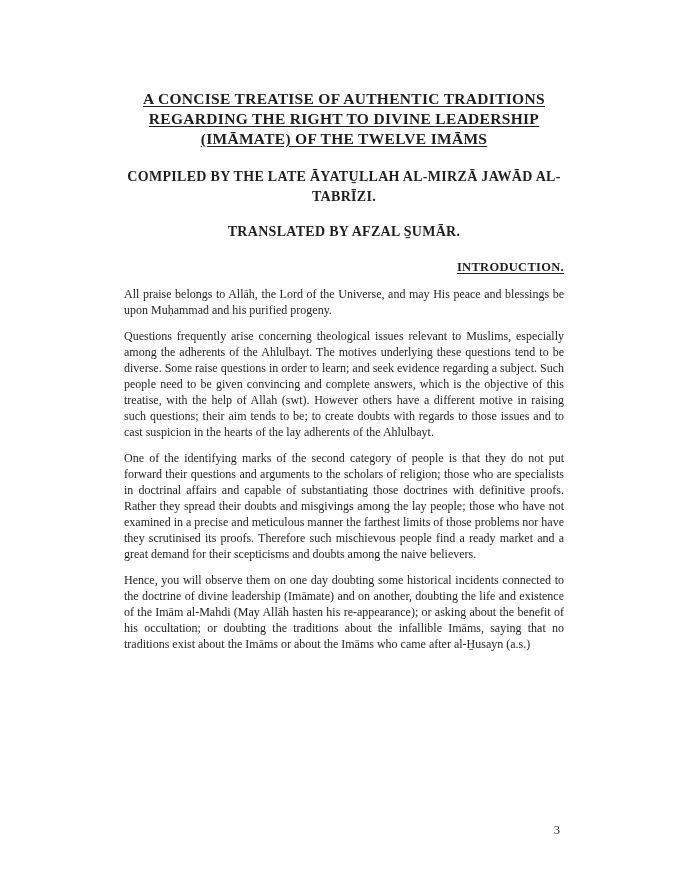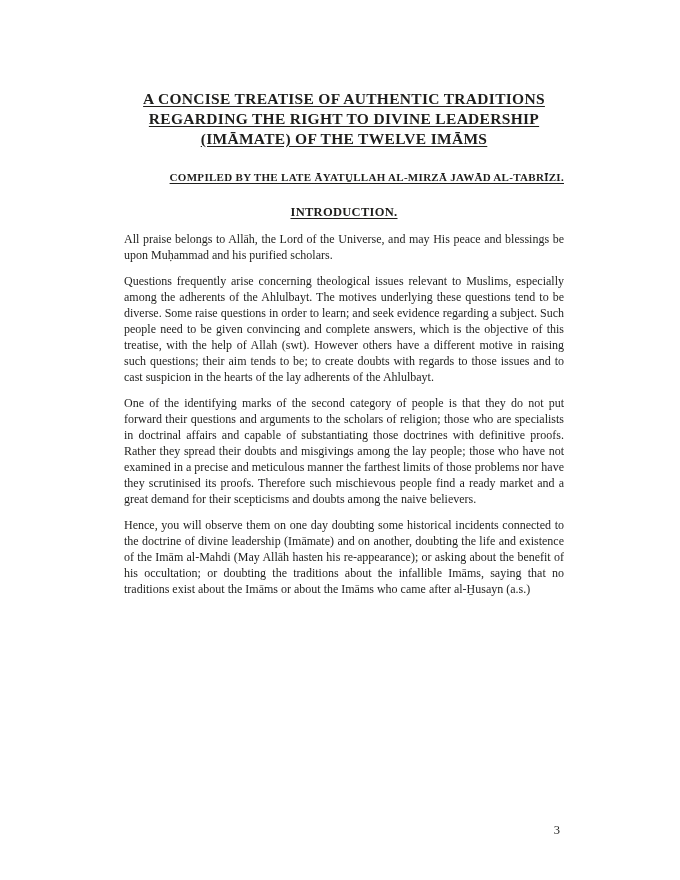--- a/index.html
+++ b/index.html
@@ -28,36 +28,35 @@
     margin: 73px 0 0 0;
     font-size: 15.5px;
     line-height: 20px;
     font-weight: bold;
     text-align: center;
     text-decoration: underline;
     text-underline-offset: 2px;
     letter-spacing: 0.3px;
   }
   h2.doc-subtitle {
-    font-size: 11px;
+    font-size: 14px;
     line-height: 20px;
     font-weight: bold;
-    text-align: right;
-    text-decoration: underline;
+    text-align: center;
     text-underline-offset: 2px;
     letter-spacing: 0.3px;
   }
   h2.compiled { margin: 18px 0 0 0; }
   h2.translated { margin: 15px 0 0 0; }
   h3.section-heading {
     margin: 17px 0 0 0;
     font-size: 12.5px;
     line-height: 17px;
     font-weight: bold;
-    text-align: center;
+    text-align: right;
     text-decoration: underline;
     text-underline-offset: 2px;
     letter-spacing: 0.3px;
   }
   p.body-para {
     margin: 10px 0 0 0;
     font-size: 12px;
     line-height: 16px;
     text-align: justify;
     text-justify: inter-word;
@@ -71,20 +70,21 @@
     color: #1e1e1c;
   }
 </style>
 </head>
 <body>
 
 <div class="page">
   <div class="content">
     <h1 class="doc-title">A CONCISE TREATISE OF AUTHENTIC TRADITIONS REGARDING THE RIGHT TO DIVINE LEADERSHIP (IMĀMATE) OF THE TWELVE IMĀMS</h1>
     <h2 class="doc-subtitle compiled">COMPILED BY THE LATE ĀYATU̱LLAH AL-MIRZĀ JAWĀD AL-TABRĪZI.</h2>
+    <h2 class="doc-subtitle translated">TRANSLATED BY AFZAL S̱UMĀR.</h2>
     <h3 class="section-heading">INTRODUCTION.</h3>
-    <p class="body-para">All praise belongs to Allāh, the Lord of the Universe, and may His peace and blessings be upon Muḥammad and his purified scholars.</p>
+    <p class="body-para">All praise belongs to Allāh, the Lord of the Universe, and may His peace and blessings be upon Muḥammad and his purified progeny.</p>
     <p class="body-para">Questions frequently arise concerning theological issues relevant to Muslims, especially among the adherents of the Ahlulbayt. The motives underlying these questions tend to be diverse. Some raise questions in order to learn; and seek evidence regarding a subject. Such people need to be given convincing and complete answers, which is the objective of this treatise, with the help of Allah (swt). However others have a different motive in raising such questions; their aim tends to be; to create doubts with regards to those issues and to cast suspicion in the hearts of the lay adherents of the Ahlulbayt.</p>
     <p class="body-para">One of the identifying marks of the second category of people is that they do not put forward their questions and arguments to the scholars of religion; those who are specialists in doctrinal affairs and capable of substantiating those doctrines with definitive proofs. Rather they spread their doubts and misgivings among the lay people; those who have not examined in a precise and meticulous manner the farthest limits of those problems nor have they scrutinised its proofs. Therefore such mischievous people find a ready market and a great demand for their scepticisms and doubts among the naive believers.</p>
     <p class="body-para">Hence, you will observe them on one day doubting some historical incidents connected to the doctrine of divine leadership (Imāmate) and on another, doubting the life and existence of the Imām al-Mahdi (May Allāh hasten his re-appearance); or asking about the benefit of his occultation; or doubting the traditions about the infallible Imāms, saying that no traditions exist about the Imāms or about the Imāms who came after al-H̱usayn (a.s.)</p>
   </div>
   <div class="page-number">3</div>
 </div>
 
 </body></html>

